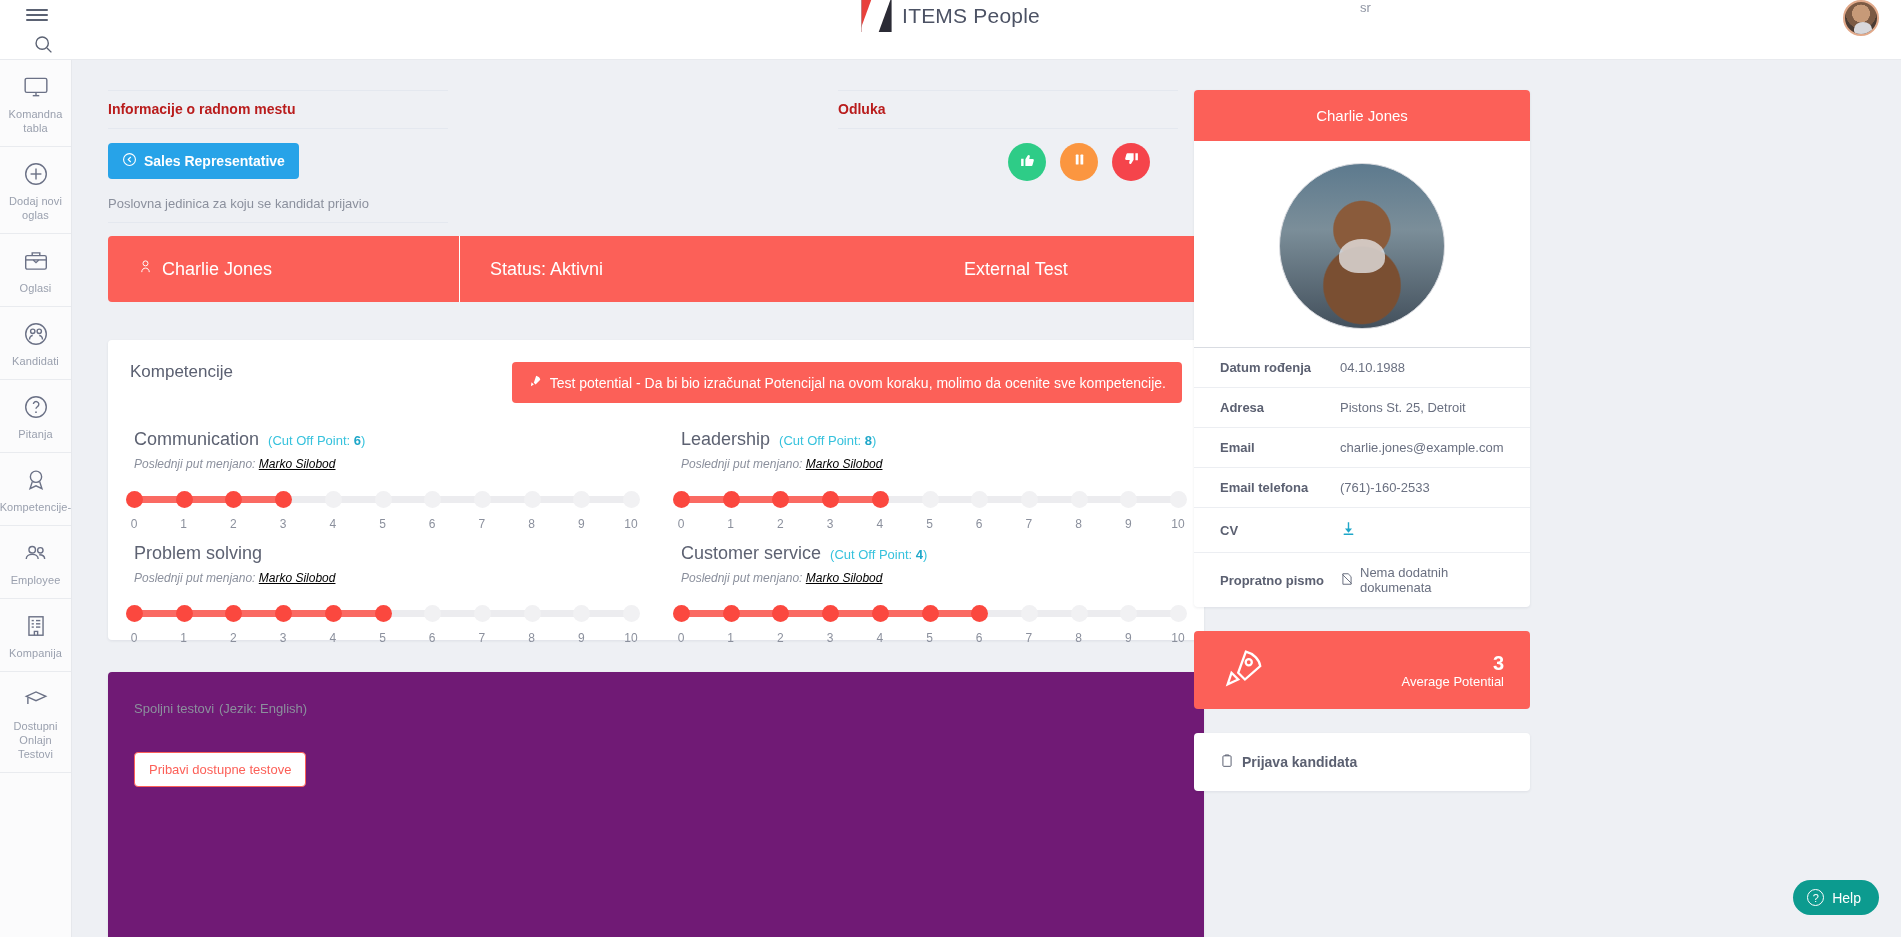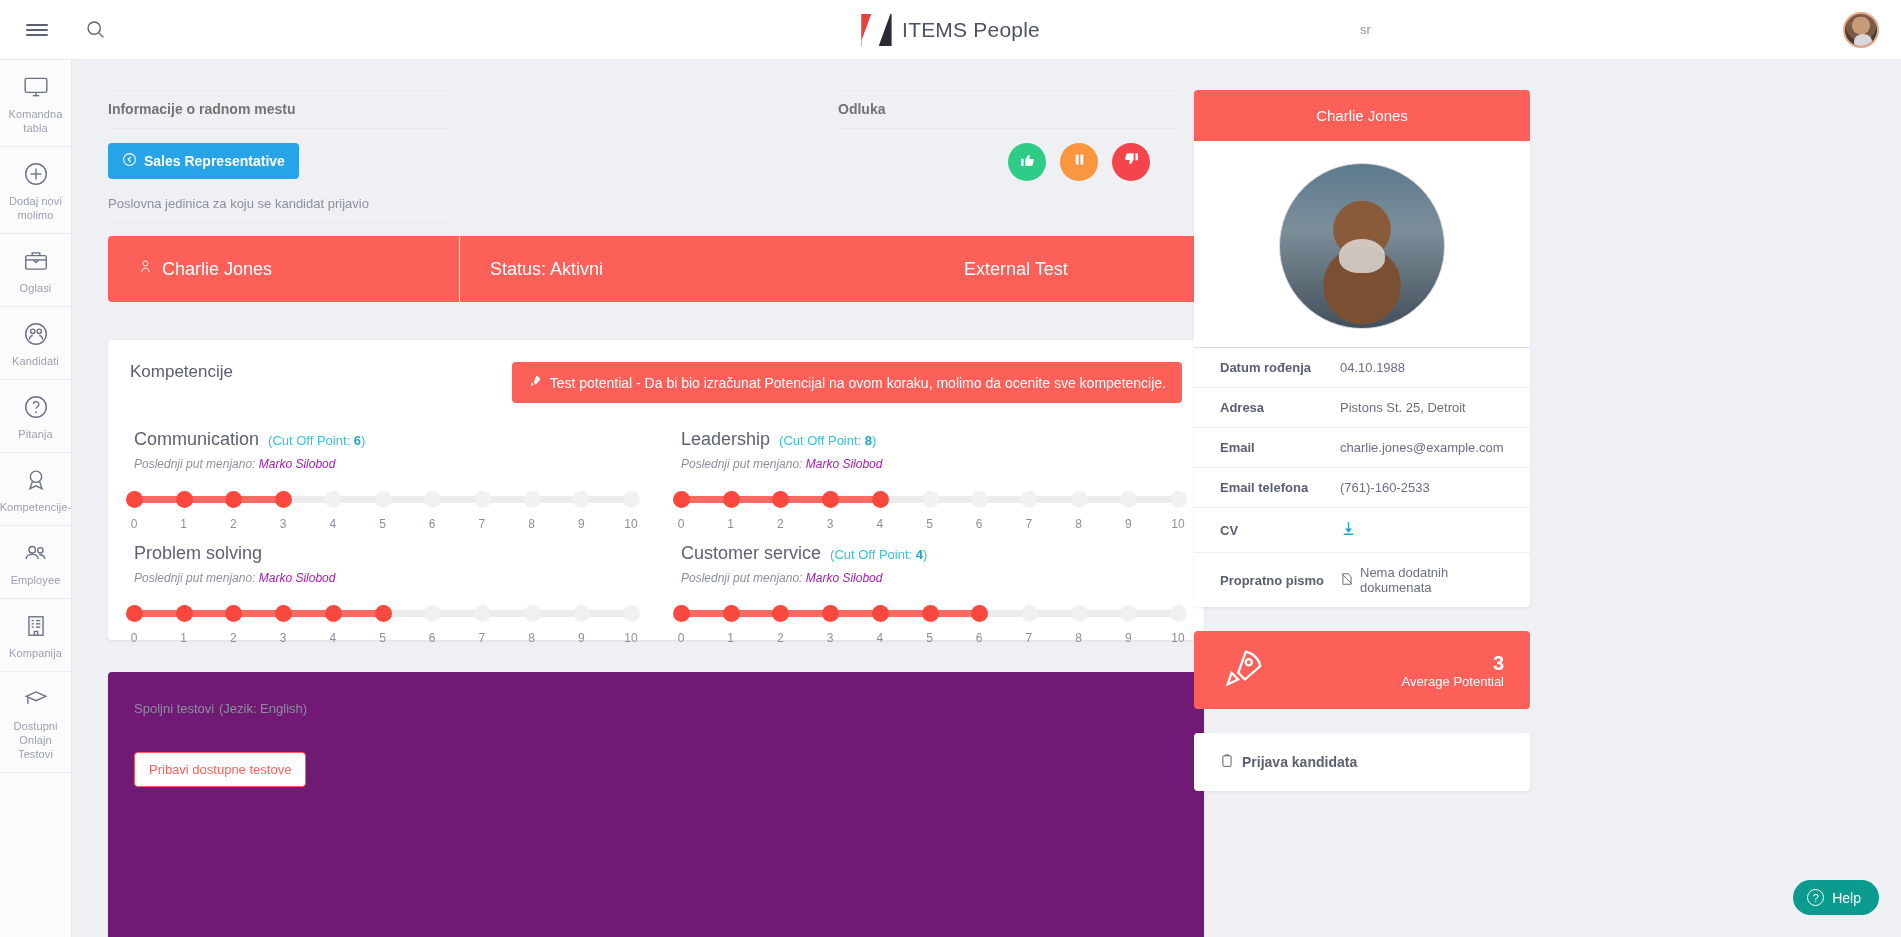--- a/index.html
+++ b/index.html
@@ -6,21 +6,21 @@
   html, body {
     width: 1901px; height: 937px;
     font-family: "Liberation Sans", sans-serif;
     background: #eef0f4;
     overflow: hidden;
   }
   
   #topbar {
     position: absolute; top: 0; left: 0; width: 1901px; height: 60px;
     background: #ffffff; border-bottom: 1px solid #e8eaee;
-    display: flex; align-items: center; z-index: 40;
+    display: flex; z-index: 40; flex-direction: column;
   }
   .tb-icon { width: 30px; height: 30px; display: flex; align-items: center; justify-content: center; color: #5b6273; cursor: pointer; }
   #hamburger { margin-left: 22px; }
   #searchbtn { margin-left: 28px; }
   .hb-line { display: block; width: 22px; height: 2px; background: #5b6273; border-radius: 2px; margin: 3px 0; }
   #brand { position: absolute; left: 50%; transform: translateX(-50%); display: flex; align-items: center; gap: 11px; }
   #brand-logo { width: 30px; height: 32px; position: relative; overflow: hidden; background: #2b2b35; }
   #brand-logo:before { content: ""; position: absolute; left: -9px; top: -5px; width: 30px; height: 44px; background: #e8413c; transform: rotate(20deg); }
   #brand-logo:after { content: ""; position: absolute; left: 4px; top: -6px; width: 18px; height: 46px; background: #ffffff; transform: rotate(20deg); }
   #brand-title { font-size: 21px; color: #4c5264; letter-spacing: .2px; }
@@ -43,21 +43,21 @@
     cursor: pointer;
   }
   .nav-icon { color: #6b7186; display: flex; align-items: center; justify-content: center; height: 27px; }
   .nav-label { font-size: 11px; line-height: 14px; color: #9aa0ae; text-align: center; letter-spacing: .1px; }
   
   #main { position: absolute; top: 60px; left: 72px; width: 1829px; height: 877px; }
   
   #inforow { position: absolute; top: 30px; left: 36px; width: 1100px; height: 130px; display: flex; }
   .ih-block { width: 340px; }
   .ih-block.second { margin-left: 390px; }
-  .ih-title { font-size: 14px; font-weight: bold; color: #737373; padding: 10px 0 11px; border-top: 1px solid #e4e8ef; border-bottom: 1px solid #e4e8ef; }
+  .ih-title { font-size: 14px; font-weight: bold; color: #b91c1c; padding: 10px 0 11px; border-top: 1px solid #e4e8ef; border-bottom: 1px solid #e4e8ef; }
   #job-btn {
     margin-top: 14px; display: inline-flex; align-items: center; gap: 7px;
     background: #27a3e8; color: #fff; font-size: 14px; font-weight: bold;
     padding: 9px 14px; border: none; border-radius: 4px; cursor: pointer;
   }
   #job-sub { margin-top: 17px; font-size: 13px; color: #8b909d; padding-bottom: 11px; border-bottom: 1px solid #e4e8ef; }
   #decision-btns { margin-top: 14px; display: flex; gap: 14px; justify-content: flex-end; padding-right: 28px; }
   .dbtn { width: 38px; height: 38px; border-radius: 50%; border: none; cursor: pointer; display: flex; align-items: center; justify-content: center; color: #fff; font-size: 17px; }
   
   #redstrip {
@@ -73,21 +73,21 @@
   #comp-head { display: flex; align-items: flex-start; padding: 22px 22px 0; }
   #comp-title { font-size: 17px; color: #5b6071; }
   #potential-banner { margin-left: auto; background: #fc6058; color: #fff; font-size: 14px; padding: 12px 16px; border-radius: 4px; display: flex; align-items: center; gap: 8px; }
   #comp-grid { display: grid; grid-template-columns: 1fr 1fr; column-gap: 50px; row-gap: 4px; padding: 22px 26px 0; }
   .comp { padding-top: 4px; }
   .comp-name-row { display: flex; align-items: baseline; gap: 9px; }
   .comp-name { font-size: 18px; color: #5d6272; }
   .comp-cut { font-size: 13px; color: #36c2dd; }
   .comp-cut b { color: #1fa7c9; }
   .comp-changed { font-size: 12px; font-style: italic; color: #8b909d; margin-top: 7px; }
-  .comp-changed i { color: #a21caf; font-style: italic; }
+  .comp-changed i { color: #000000; font-style: italic; text-decoration: underline; }
   .slider { position: relative; height: 34px; margin-top: 12px; }
   .track { position: absolute; top: 13px; left: 0; right: 0; height: 7px; background: #ececef; border-radius: 4px; }
   .fill { position: absolute; top: 13px; left: 0; height: 7px; background: #fa6a63; border-radius: 4px; }
   .knob { position: absolute; top: 8px; width: 17px; height: 17px; border-radius: 50%; background: #f1f1f3; margin-left: -8px; cursor: pointer; }
   .knob.on { background: #fb483f; }
   .ticks { position: relative; height: 18px; }
   .tick { position: absolute; font-size: 12px; color: #8b909d; transform: translateX(-50%); }
   
   #tests-card { position: absolute; top: 612px; left: 36px; width: 1096px; height: 270px; background: #701a75; border-radius: 4px; box-shadow: 0 1px 3px rgba(30,40,60,.08); padding: 26px; }
   #tests-title { font-size: 17px; color: #5b6071; }
@@ -163,21 +163,21 @@
   </div>
 
   <div class="nav-item">
     <span class="nav-icon">
       <svg width="26" height="26" viewBox="0 0 24 24" fill="none" stroke="#6b7186" stroke-width="1.3">
           <circle cx="12" cy="12" r="9.5"></circle>
           <line x1="12" y1="7" x2="12" y2="17"></line>
           <line x1="7" y1="12" x2="17" y2="12"></line>
         </svg>
     </span>
-    <span class="nav-label">Dodaj novi molimo</span>
+    <span class="nav-label">Dodaj novi oglas</span>
   </div>
 
   <div class="nav-item">
     <span class="nav-icon">
       <svg width="26" height="26" viewBox="0 0 24 24" fill="none" stroke="#6b7186" stroke-width="1.3">
           <rect x="2.5" y="7" width="19" height="12.5" rx="1.5"></rect>
           <path d="M8.5 7V4.5h7V7"></path>
           <path d="M2.5 11h19"></path>
           <path d="M9.5 11l2.5 2.5L14.5 11"></path>
         </svg>

